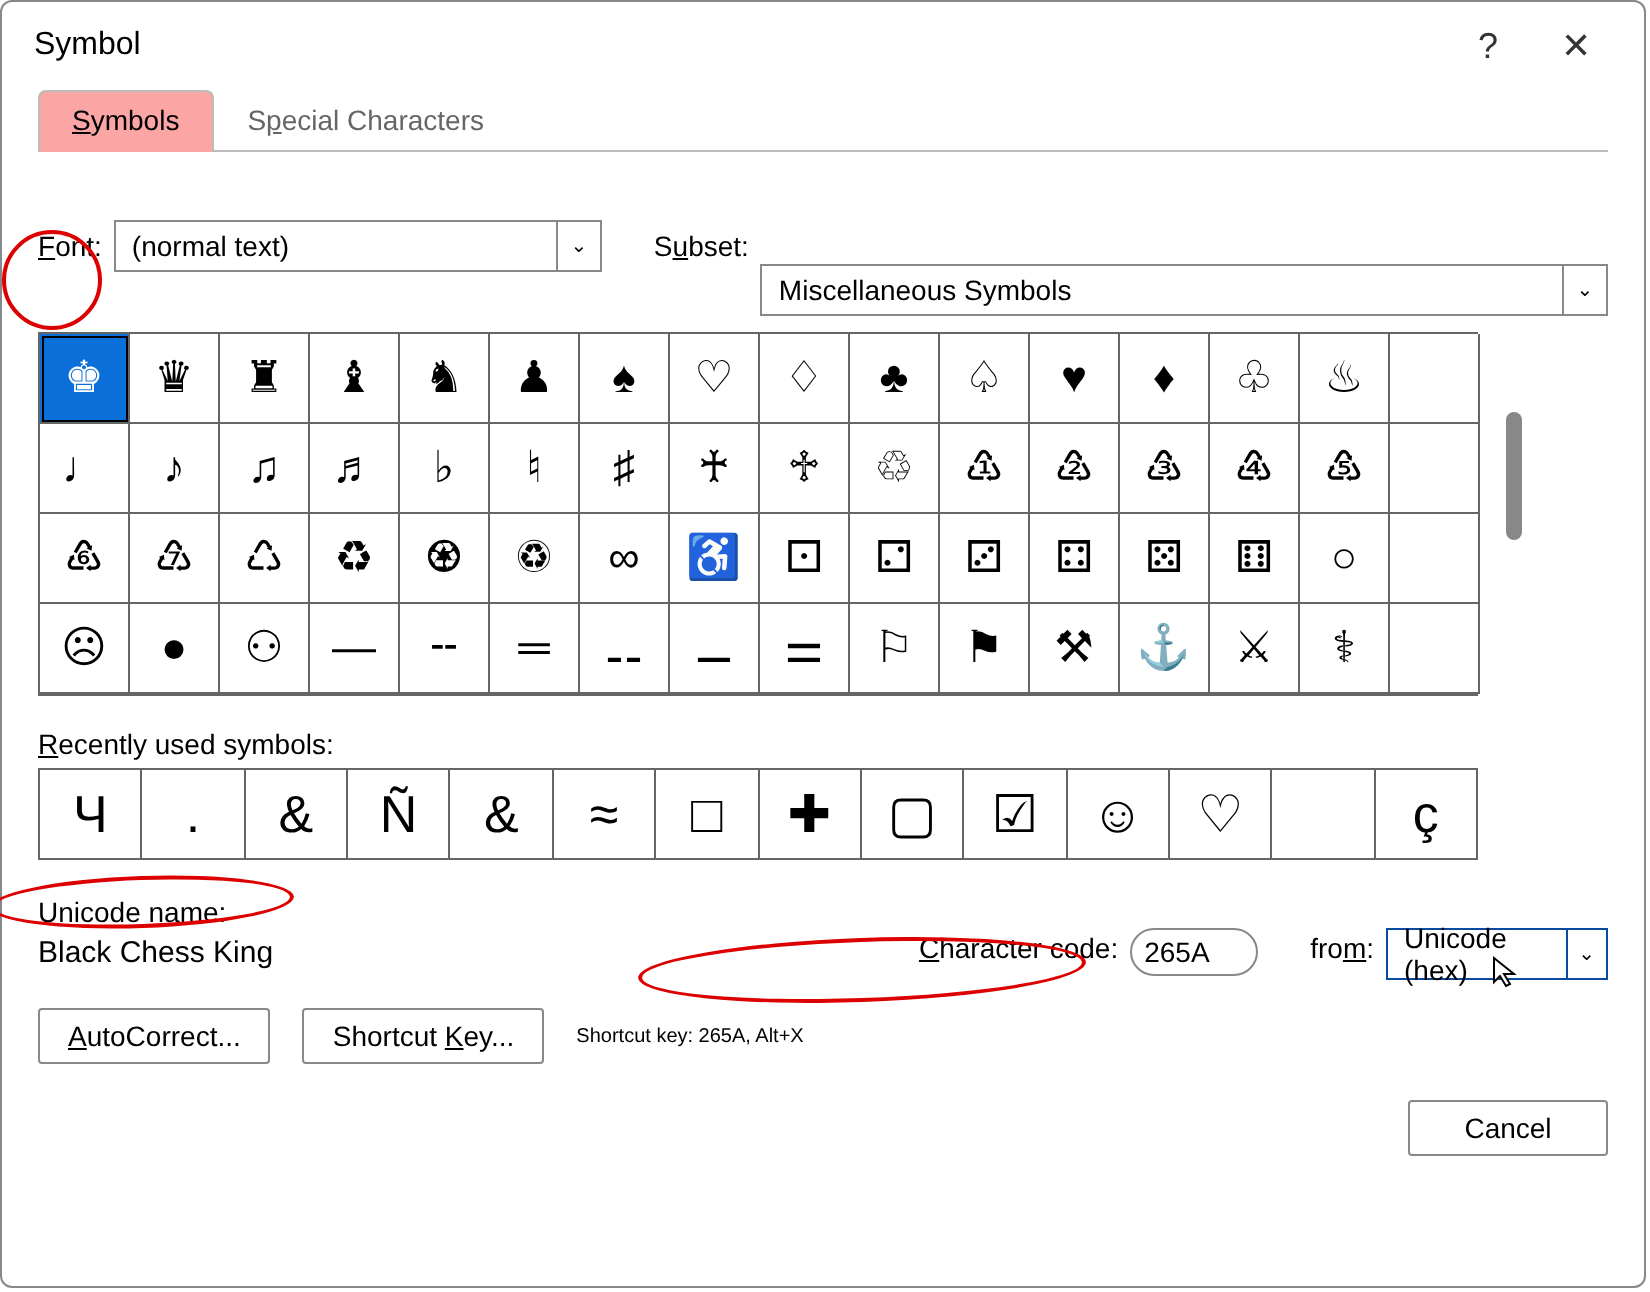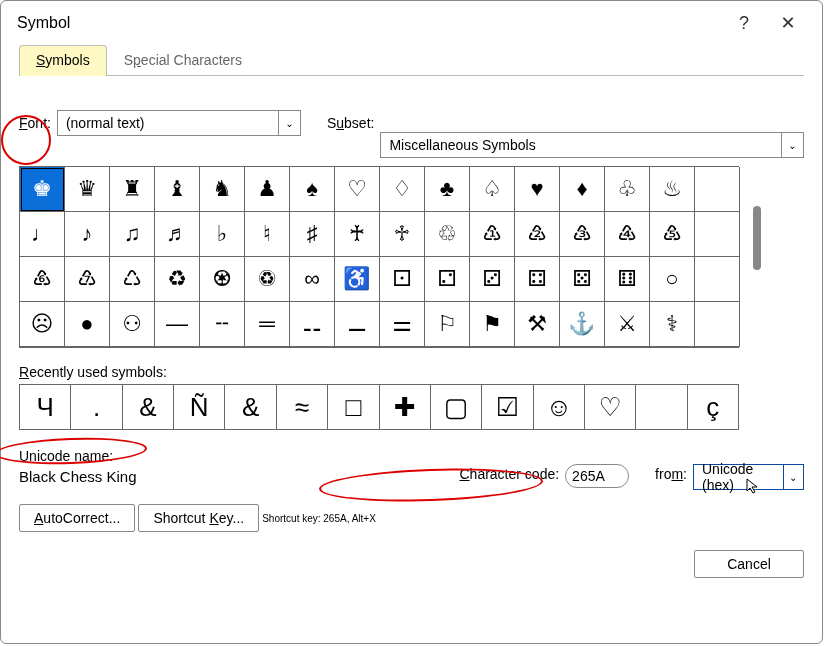--- a/index.html
+++ b/index.html
@@ -49,21 +49,21 @@
     padding: 6px 16px 8px 16px;
     border: 1px solid transparent;
     border-bottom: none;
     margin-bottom: -1px;
     font-size: 14px;
     color: #666;
   }
   .tab.active {
     border-color: #bbb;
     border-radius: 4px 4px 0 0;
-    background: #fef9c3;
+    background: #fca5a5;
     color: #000;
   }
   .row { display: flex; align-items: center; gap: 6px; }
   .combo {
     border: 1px solid #888;
     height: 26px;
     display: flex;
     align-items: center;
     padding: 0 6px 0 8px;
     font-size: 14px;
@@ -280,24 +280,24 @@
       <span class="label" style="margin-top:18px;">fro<span class="uline">m</span>:</span>
       <div class="combo from" style="width:111px; margin-top:16px; position:relative;">
         <span>Unicode (hex)</span>
         <span class="dd">⌄</span>
         <svg width="18" height="18" style="position:absolute; right:40px; top:12px;">
           <path d="M2 2 L2 14 L5 11 L8 16 L10 15 L7 10 L12 10 Z" fill="#fff" stroke="#000" stroke-width="1"></path>
         </svg>
       </div>
     </div>
 
-    <div class="row" style="margin-top:14px; gap:3px;">
+    <div class="row" style="margin-top:14px; gap:16px;">
       <div class="btn"><span class="uline">A</span><span id="ac-rest">utoCorrect...</span></div>
       <div class="btn"><span id="sk-pre">Shortcut </span><span class="uline">K</span><span id="sk-post">ey...</span></div>
       <span style="font-size:10px;">Shortcut key: 265A, Alt+X</span>
     </div>
 
     <div class="footer">
-      <div class="btn" style="width:110px; text-align:center;">Cancel</div>
+      <div class="btn" style="width:100px; text-align:center;">Cancel</div>
     </div>
 
   </div>
 </div>
 
 </body></html>

